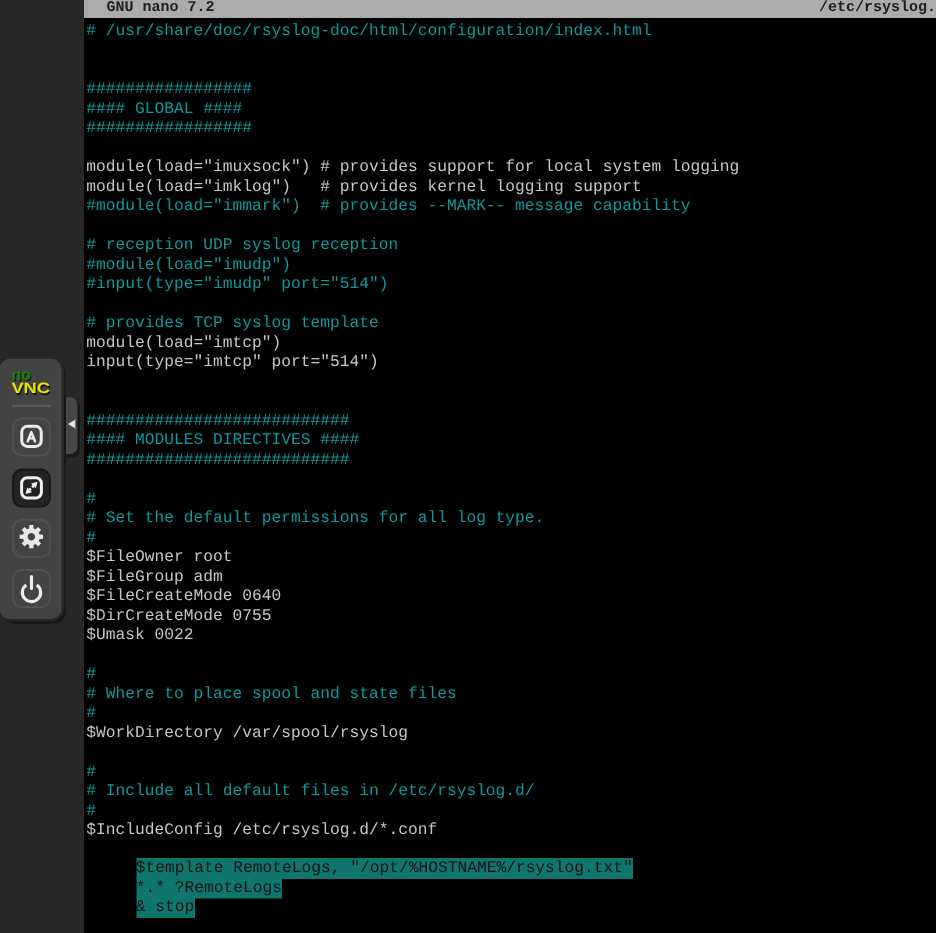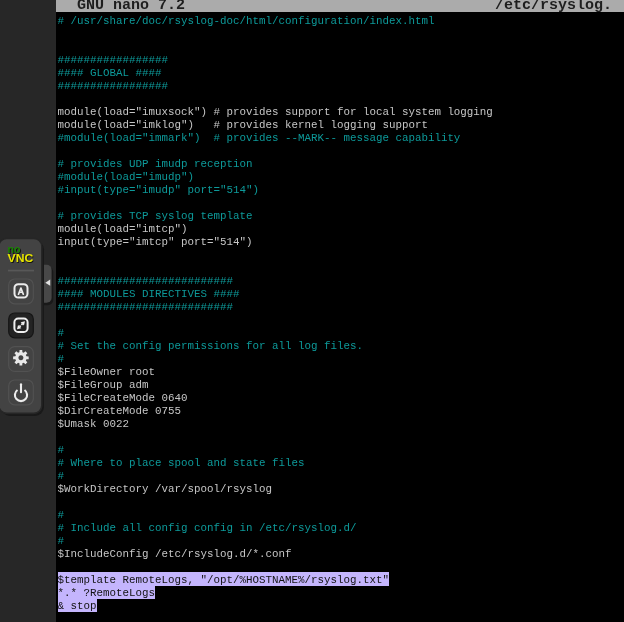--- a/index.html
+++ b/index.html
@@ -1,74 +1,74 @@
 <!DOCTYPE html>
 <html><head>
 <meta charset="utf-8">
 <style>
   html,body{margin:0;padding:0;}
   body{width:624px;height:622px;background:#000;overflow:hidden;position:relative;}
   #strip{position:absolute;left:0;top:0;width:56px;height:622px;background:#272727;}
   #term{position:absolute;left:56px;top:0;width:568px;height:622px;background:#000;filter:blur(0.45px);}
   #titlebar{position:absolute;left:0;top:0;width:568px;height:12px;background:#ababab;
-    font-family:"Liberation Mono",monospace;font-size:15px;line-height:12px;
+    font-family:"Liberation Mono",monospace;font-size:10px;line-height:12px;
     font-weight:bold;color:#1e1e1e;white-space:pre;}
-  #titlebar .r{position:absolute;right:12px;top:0;text-align:right;}
+  #titlebar .r{position:absolute;right:0;top:0;text-align:right;}
   pre#code{position:absolute;left:1.5px;top:14.5px;margin:0;
     font-family:"Liberation Mono",monospace;font-size:10.83px;line-height:13px;
     color:#c6c6c6;white-space:pre;}
   .c{color:#0d9a9a;}
-  .sel{background:#c4b5fd;color:#121212;padding:1.6px 0 0.9px 0;}
+  .sel{background:#0f766e;color:#121212;padding:1.6px 0 0.9px 0;margin-left:33px;}
   svg text{font-family:"Liberation Sans",sans-serif;}
 </style>
 </head>
 <body>
 <div id="strip"></div>
 <div id="term">
 <div id="titlebar"><span style="padding-left:3px">  GNU nano 7.2</span><span class="r">/etc/rsyslog.</span></div>
 <pre id="code"><span class="c"># /usr/share/doc/rsyslog-doc/html/configuration/index.html</span>
 
 
 <span class="c">#################</span>
 <span class="c">#### GLOBAL ####</span>
 <span class="c">#################</span>
 
 module(load="imuxsock") # provides support for local system logging
 module(load="imklog")   # provides kernel logging support
 <span class="c">#module(load="immark")  # provides --MARK-- message capability</span>
 
-<span class="c"># provides UDP imudp reception</span>
+<span class="c"># reception UDP syslog reception</span>
 <span class="c">#module(load="imudp")</span>
 <span class="c">#input(type="imudp" port="514")</span>
 
 <span class="c"># provides TCP syslog template</span>
 module(load="imtcp")
 input(type="imtcp" port="514")
 
 
 <span class="c">###########################</span>
 <span class="c">#### MODULES DIRECTIVES ####</span>
 <span class="c">###########################</span>
 
 <span class="c">#</span>
-<span class="c"># Set the config permissions for all log files.</span>
+<span class="c"># Set the default permissions for all log type.</span>
 <span class="c">#</span>
 $FileOwner root
 $FileGroup adm
 $FileCreateMode 0640
 $DirCreateMode 0755
 $Umask 0022
 
 <span class="c">#</span>
 <span class="c"># Where to place spool and state files</span>
 <span class="c">#</span>
 $WorkDirectory /var/spool/rsyslog
 
 <span class="c">#</span>
-<span class="c"># Include all config config in /etc/rsyslog.d/</span>
+<span class="c"># Include all default files in /etc/rsyslog.d/</span>
 <span class="c">#</span>
 $IncludeConfig /etc/rsyslog.d/*.conf
 
 <span class="sel">$template RemoteLogs, "/opt/%HOSTNAME%/rsyslog.txt"</span>
 <span class="sel">*.* ?RemoteLogs</span>
 <span class="sel">&amp; stop</span></pre>
 </div>
 <svg id="panel" width="56" height="622" viewBox="0 0 56 622" style="position:absolute;left:0;top:0;filter:blur(0.35px);" xmlns="http://www.w3.org/2000/svg">
 
   <rect x="37.5" y="266.6" width="15.8" height="38.6" rx="5.5" fill="#191919"></rect>

